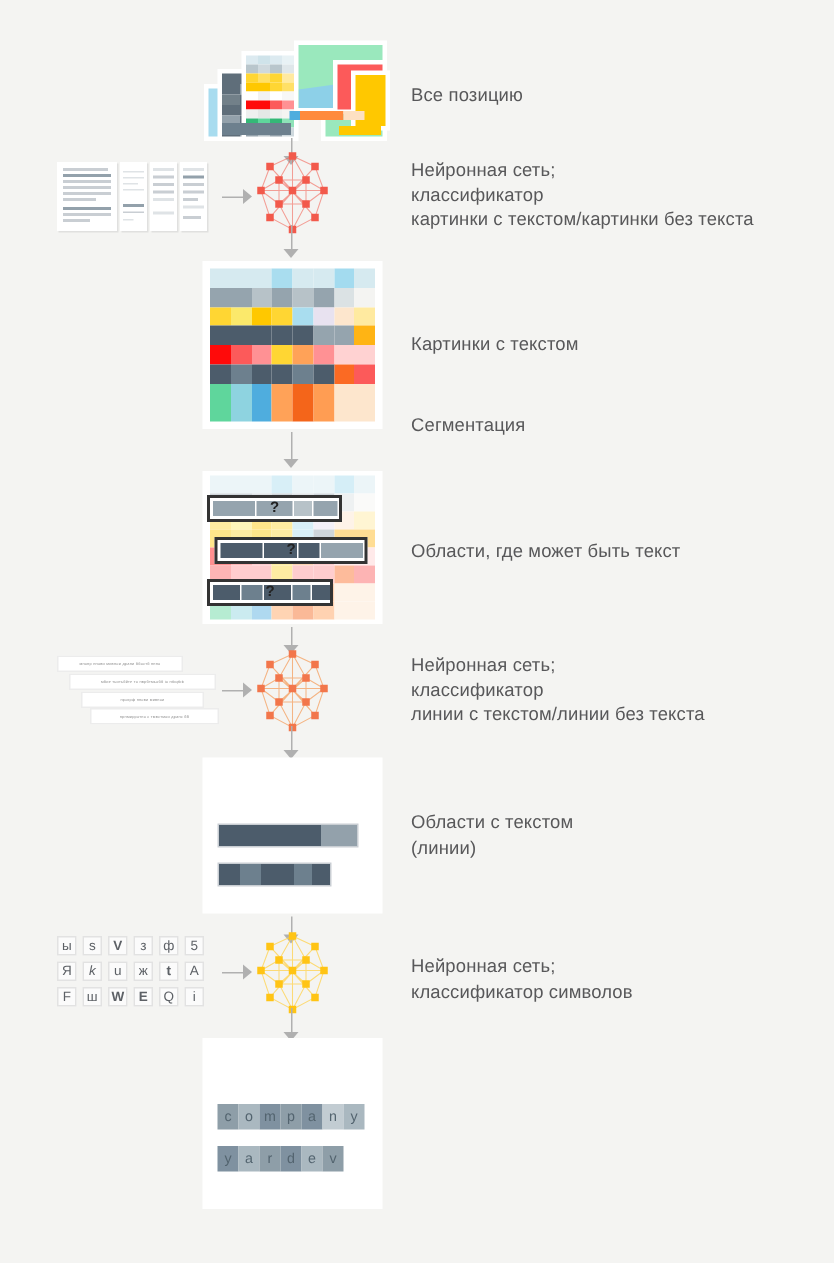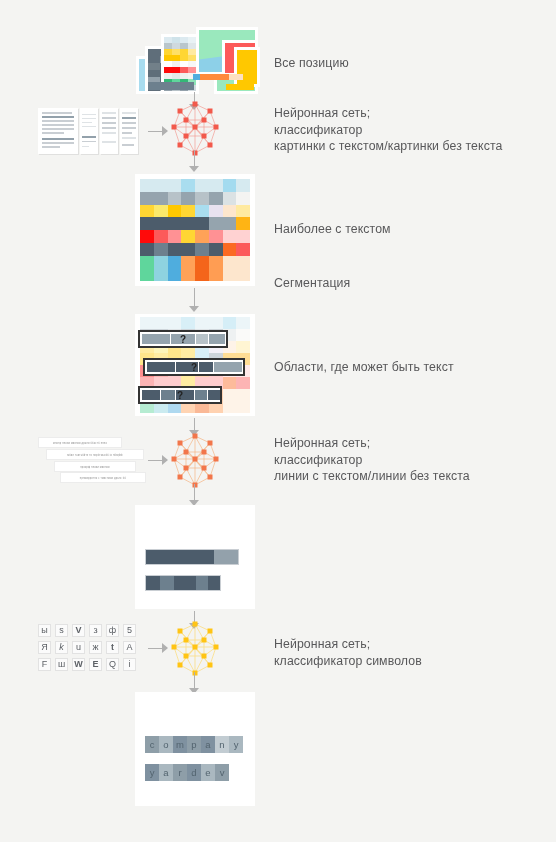--- a/index.html
+++ b/index.html
@@ -378,21 +378,21 @@
         <i style="background:#8ed3e0"></i>
         <i style="background:#4fadde"></i>
         <i style="background:#ffa258"></i>
         <i style="background:#f4651a"></i>
         <i style="background:#ff9d53"></i>
         <i style="background:#fde6cd"></i>
         <i style="background:#fde6cd"></i>
     </div>
   </div>
 
-  <div class="label" style="top:221px;">Наиболее с текстом</div>
+  <div class="label" style="top:221px;">Картинки с текстом</div>
 
   <div class="arrow-v" style="left:189px; top:288px; height:24px;">
     <div class="shaft" style="height:18px;"></div>
     <div class="head"></div>
   </div>
 
   <div class="label" style="top:275px;">Сегментация</div>
 
   <div class="panel" style="left:135px; top:314px; width:120px; height:102px;">
     <div class="cellgrid" style="left:5px; top:3px; width:110px; height:96px; opacity:.45;
@@ -564,20 +564,22 @@
     </div>
     <div class="bar" style="left:10px; top:70px; width:76px; height:16px;">
       <i style="left:0;   width:14px; background:#4c5c6b;"></i>
       <i style="left:14px;width:14px; background:#6d808e;"></i>
       <i style="left:28px;width:22px; background:#4c5c6b;"></i>
       <i style="left:50px;width:12px; background:#6d808e;"></i>
       <i style="left:62px;width:12px; background:#4c5c6b;"></i>
     </div>
   </div>
 
+  <div class="label" style="top:540px;">Области с текстом
+(линии)</div>
 
   <div class="arrow-v" style="left:189px; top:611px; height:18px;">
     <div class="shaft" style="height:12px;"></div>
     <div class="head"></div>
   </div>
 
   <div class="chargrid" style="left:38px; top:624px; width:100px; height:50px;">
 
     <div class="ch" style="left:0px;  top:0px;">ы</div>
     <div class="ch" style="left:17px; top:0px;">s</div>

